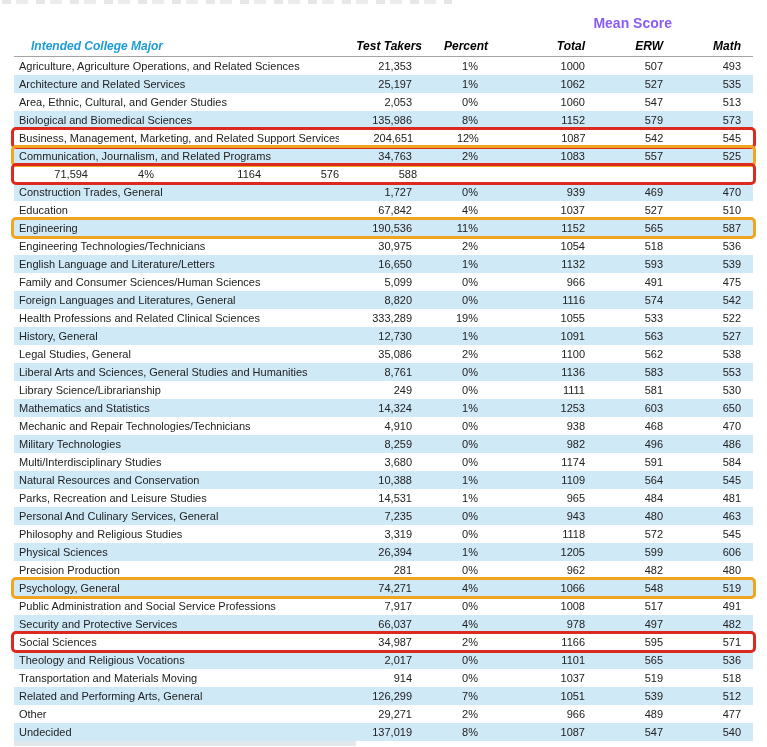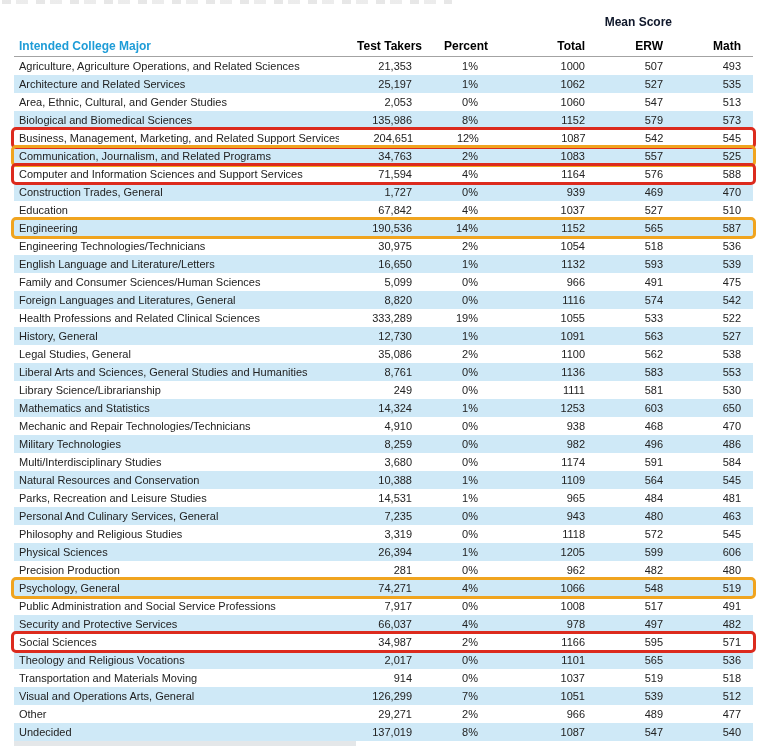--- a/index.html
+++ b/index.html
@@ -22,26 +22,26 @@
     opacity:.85;
   }
 
   .tablewrap {
     position:absolute; top:6px; left:14px; width:739px;
   }
 
   .thead { position:relative; height:51px; border-bottom:1px solid #a3a3a3; }
   .group-header {
     position:absolute; top:9px; right:81px;
-    font-weight:bold; font-size:12px; color:#0f172a;
+    font-weight:bold; font-size:14px; color:#8b5cf6;
   }
   .colline {
-    position:absolute; bottom:3px; left:0; right:0;
+    position:absolute; bottom:3px; left:12px; right:0;
     display:flex; align-items:flex-end;
-    font-weight:bold; font-size:12px; color:#000;
+    font-weight:bold; font-size:12px; color:#000;font-style:italic;
   }
   .major-hdr { color:var(--accent,#1e9cd7); }
 
   .c-major { flex:1 1 auto; text-align:left; padding-left:5px; overflow:hidden; white-space:nowrap; }
   .c-tt    { width:74px; text-align:right; }
   .c-pct   { width:66px; text-align:right; }
   .c-total { width:79px; text-align:right;margin-left:28px; }
   .c-erw   { width:78px; text-align:right; }
   .c-math  { width:78px; text-align:right; }
   .spacer  { width:12px; }
@@ -137,21 +137,20 @@
         <div class="row zebra">
     <span class="c-major">Communication, Journalism, and Related Programs</span>
     <span class="c-tt">34,763</span>
     <span class="c-pct">2%</span>
     <span class="c-total">1083</span>
     <span class="c-erw">557</span>
     <span class="c-math">525</span>
     <span class="spacer"></span>
   </div>
         <div class="row">
-    <span class="c-major">Computer and Information Sciences and Support Services</span>
     <span class="c-tt">71,594</span>
     <span class="c-pct">4%</span>
     <span class="c-total">1164</span>
     <span class="c-erw">576</span>
     <span class="c-math">588</span>
     <span class="spacer"></span>
   </div>
         <div class="row zebra">
     <span class="c-major">Construction Trades, General</span>
     <span class="c-tt">1,727</span>
@@ -166,21 +165,21 @@
     <span class="c-tt">67,842</span>
     <span class="c-pct">4%</span>
     <span class="c-total">1037</span>
     <span class="c-erw">527</span>
     <span class="c-math">510</span>
     <span class="spacer"></span>
   </div>
         <div class="row zebra">
     <span class="c-major">Engineering</span>
     <span class="c-tt">190,536</span>
-    <span class="c-pct">14%</span>
+    <span class="c-pct">11%</span>
     <span class="c-total">1152</span>
     <span class="c-erw">565</span>
     <span class="c-math">587</span>
     <span class="spacer"></span>
   </div>
         <div class="row">
     <span class="c-major">Engineering Technologies/Technicians</span>
     <span class="c-tt">30,975</span>
     <span class="c-pct">2%</span>
     <span class="c-total">1054</span>
@@ -398,21 +397,21 @@
         <div class="row">
     <span class="c-major">Transportation and Materials Moving</span>
     <span class="c-tt">914</span>
     <span class="c-pct">0%</span>
     <span class="c-total">1037</span>
     <span class="c-erw">519</span>
     <span class="c-math">518</span>
     <span class="spacer"></span>
   </div>
         <div class="row zebra">
-    <span class="c-major">Visual and Operations Arts, General</span>
+    <span class="c-major">Related and Performing Arts, General</span>
     <span class="c-tt">126,299</span>
     <span class="c-pct">7%</span>
     <span class="c-total">1051</span>
     <span class="c-erw">539</span>
     <span class="c-math">512</span>
     <span class="spacer"></span>
   </div>
         <div class="row">
     <span class="c-major">Other</span>
     <span class="c-tt">29,271</span>

